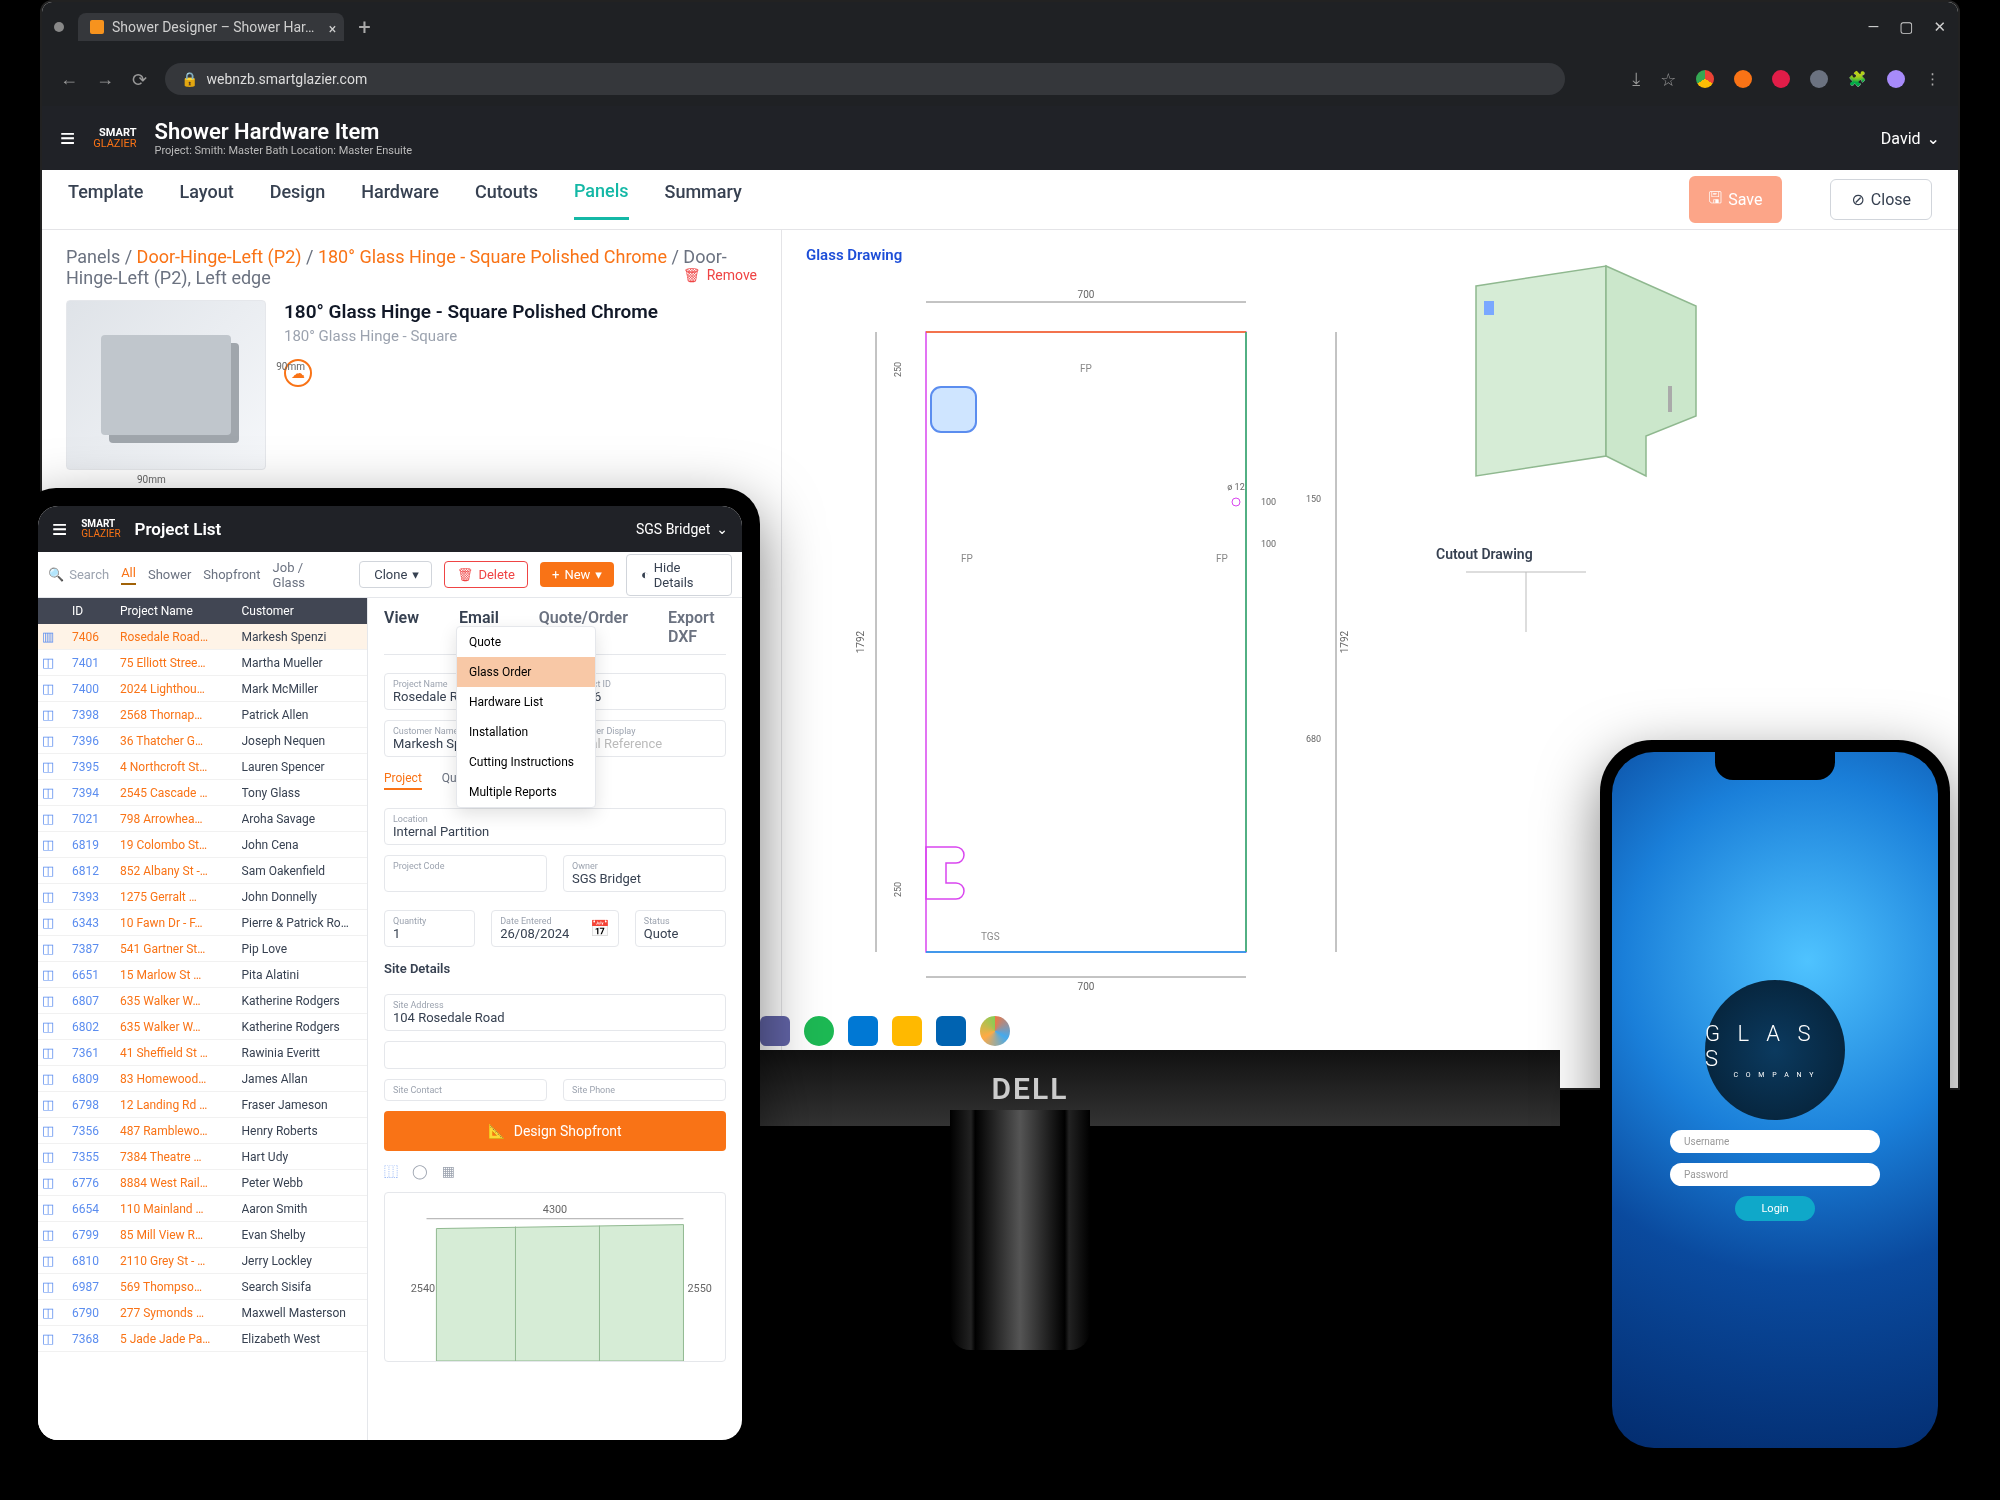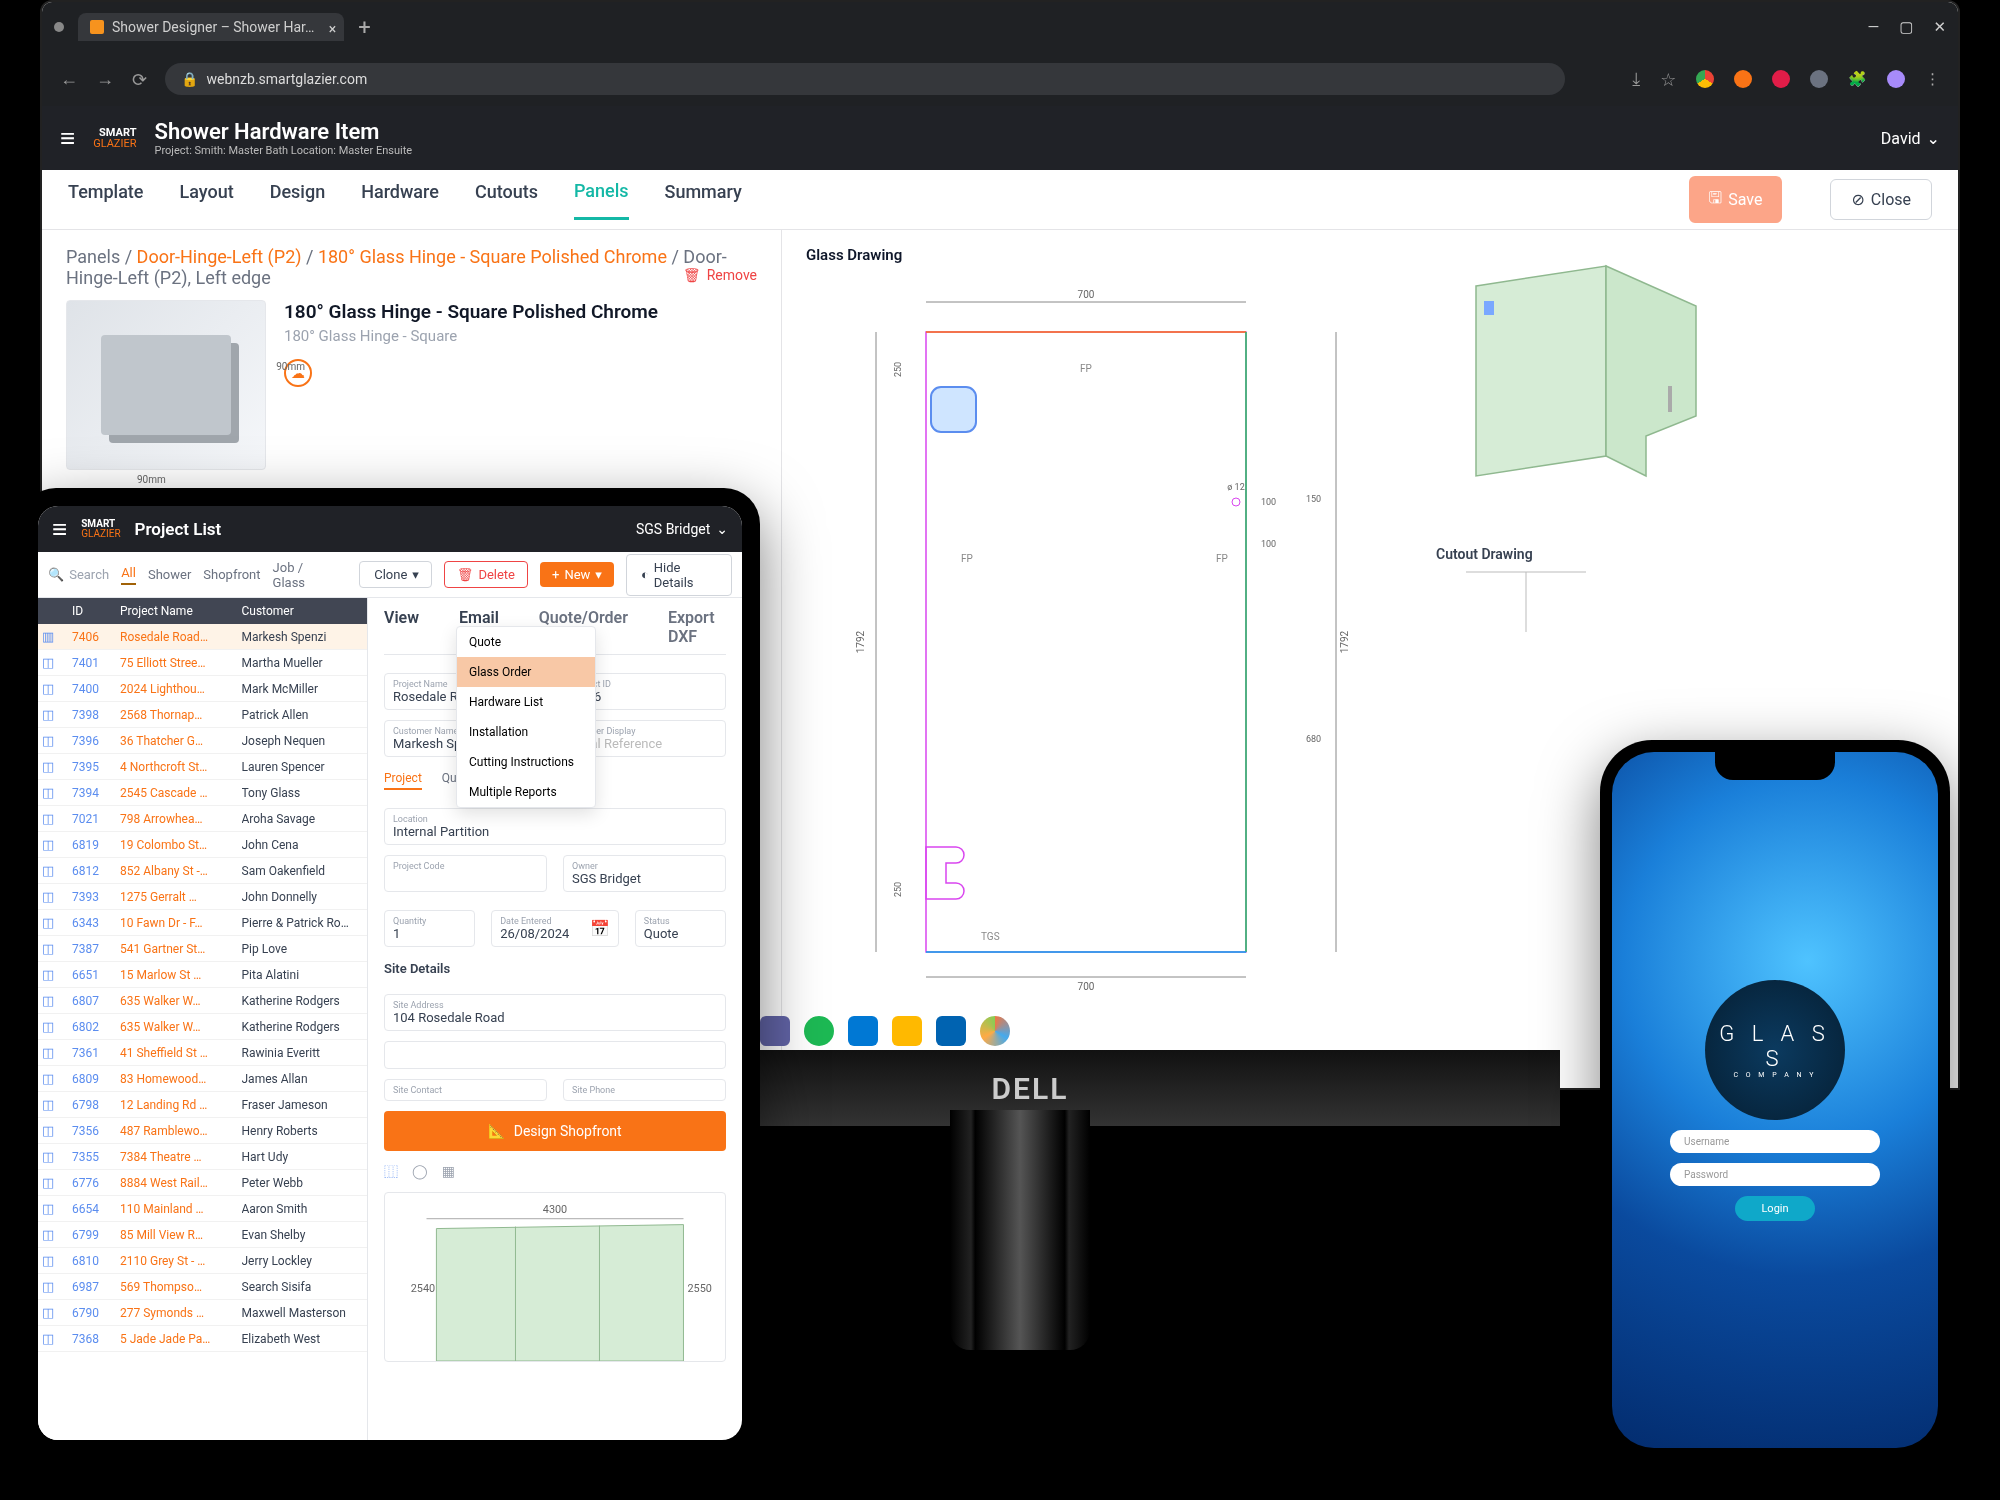--- a/index.html
+++ b/index.html
@@ -49,21 +49,21 @@
 .hw-block { display:flex; gap:18px; margin-top:12px; }
 .hw-img { width:200px; height:170px; background:linear-gradient(135deg,#dfe3e8,#f5f7fa); border:1px solid #e5e7eb; border-radius:4px; position:relative; display:flex; align-items:center; justify-content:center; }
 .hw-img::after { content:""; width:130px; height:100px; background:#c0c6cc; border-radius:4px; box-shadow: 8px 8px 0 #a0a6ac; }
 .hw-dim-h { position:absolute; right:-40px; top:60px; font-size:10px; color:#666; }
 .hw-dim-w { position:absolute; bottom:-16px; left:70px; font-size:10px; color:#666; }
 .hw-info h3 { font-size:19px; font-weight:600; color:#111827; }
 .hw-info .sub { color:#9ca3af; font-size:15px; margin-top:4px; }
 .hw-warn { margin-top:14px; width:28px; height:28px; border:2px solid #f97316; color:#f97316; border-radius:50%; display:flex; align-items:center; justify-content:center; font-size:14px; }
 
 .cright { flex:1; padding:16px 24px; display:flex; gap:30px; }
-.gd-title { font-size:15px; font-weight:600; color:#0f172a; margin-bottom:8px; }
+.gd-title { font-size:15px; font-weight:600; color:#1d4ed8; margin-bottom:8px; }
 .drawing { width:600px; height:720px; position:relative; }
 .svgbox { width:100%; height:100%; }
 .iso-col { width: 340px; }
 .iso { width:300px; height:280px; position:relative; }
 .cutout { margin-top: 20px; font-size:14px; font-weight:600; color:#374151; }
 
 
 .tablet { position:absolute; left:20px; top:488px; width:740px; height:970px; background:#000; border-radius:36px; padding:18px; box-shadow: 0 20px 60px rgba(0,0,0,0.5); }
 .tablet-screen { background:#fff; width:100%; height:100%; border-radius:20px; overflow:hidden; display:flex; flex-direction:column; }
 .tab-appbar { background:#202227; color:#fff; height:46px; display:flex; align-items:center; padding:0 14px; gap:14px; }
@@ -104,21 +104,21 @@
 .inner-tabs .it.active { color:#f97316; border-bottom:2px solid #f97316; padding-bottom:3px; }
 .big-btn { background:#f97316; color:#fff; text-align:center; padding:12px; border-radius:4px; font-size:14px; margin-top:10px; display:flex; align-items:center; justify-content:center; gap:8px; }
 .mini-icons { display:flex; gap:14px; margin:12px 0; color:#9ca3af; font-size:14px; }
 .sf-canvas { border:1px solid #e5e7eb; border-radius:4px; margin-top:6px; background:#fff; position:relative; height:170px; }
 
 
 .phone { position:absolute; right:50px; bottom:40px; width:350px; height:720px; background:#000; border-radius:52px; padding:12px; box-shadow:0 20px 60px rgba(0,0,0,0.5); }
 .phone-screen { width:100%; height:100%; border-radius:42px; overflow:hidden; background: radial-gradient(circle at 60% 30%, #4fc3ff 0%, #1a7fd9 35%, #0a4a9e 60%, #032c6e 100%); position:relative; display:flex; align-items:center; justify-content:center; }
 .notch { position:absolute; top:0; left:50%; transform:translateX(-50%); width:120px; height:28px; background:#000; border-radius:0 0 18px 18px; }
 .login-card { width:210px; display:flex; flex-direction:column; align-items:center; gap:10px; }
-.logo-disc { width:140px; height:140px; border-radius:50%; background:radial-gradient(circle,#0b3a5f 0%,#051e32 100%); display:flex; flex-direction:column; align-items:center; justify-content:center; color:#fff; letter-spacing:6px; margin-bottom:-50px; z-index:2; position:relative;text-align:center; }
+.logo-disc { width:140px; height:140px; border-radius:50%; background:radial-gradient(circle,#0b3a5f 0%,#051e32 100%); display:flex; flex-direction:column; align-items:center; justify-content:center; color:#fff; letter-spacing:6px; margin-bottom:-50px; z-index:2; position:relative; }
 .logo-disc .g { font-size:22px; font-weight:300; }
 .logo-disc .c { font-size:7px; letter-spacing:3px; }
 .input-pill { width:100%; background:#fff; border-radius:20px; padding:6px 14px; font-size:10px; color:#999; }
 .login-btn { background:#0fa8c9; color:#fff; padding:6px 26px; border-radius:16px; font-size:11px; }
 
 
 .taskbar { position:absolute; left:760px; top:1016px; display:flex; gap:14px; }
 .taskbar .ti { width:30px; height:30px; border-radius:6px; }
 </style>
 </head>

